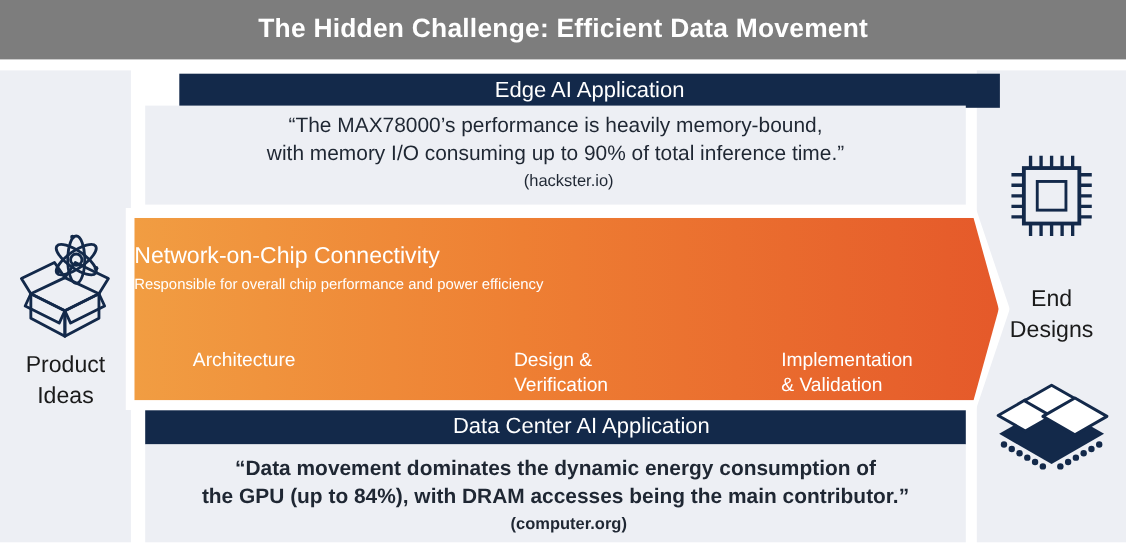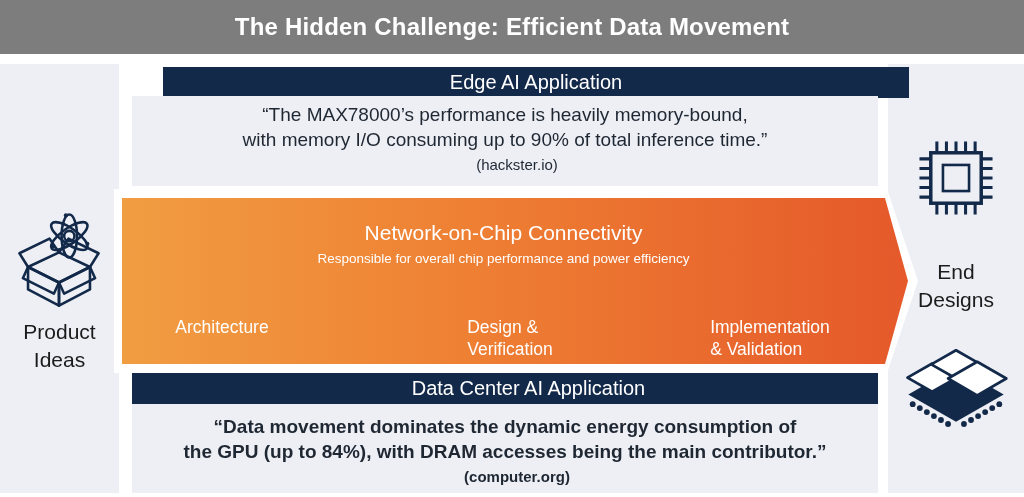--- a/index.html
+++ b/index.html
@@ -54,21 +54,21 @@
   .quote-dc{top:404px;height:89px;padding-top:10px;font-weight:bold;}
   .q-line{font-size:19px;line-height:25px;}
   .q-src{font-size:15px;line-height:22px;margin-top:2px;padding-left:24px;}
 
   
   .arrow-halo{position:absolute;left:114px;top:189px;width:804px;height:184px;background:#fff;
               clip-path:polygon(0 0,773px 0,804px 92px,773px 184px,0 184px);}
   .arrow{position:absolute;left:122px;top:198px;width:786px;height:166px;color:#fff;
          background:linear-gradient(90deg,var(--arrow-start) 0%,var(--arrow-mid) 45%,var(--arrow-end) 100%);
          clip-path:polygon(0 0,763px 0,786px 83px,763px 166px,0 166px);}
-  .arrow-head{position:absolute;left:0;top:22px;width:763px;text-align:center;}
+  .arrow-head{position:absolute;left:0;top:22px;width:763px;text-align:left;}
   .arrow-title{font-size:21px;line-height:26px;}
   .arrow-sub{font-size:13.5px;line-height:17px;margin-top:4px;color:#ffffff;}
   .stage{position:absolute;top:118px;transform:translateX(-50%);text-align:left;
          font-size:17.5px;line-height:22px;white-space:nowrap;}
   .stage-a{left:100px;}
   .stage-b{left:388px;}
   .stage-c{left:648px;}
 </style>
 </head>
 <body>

